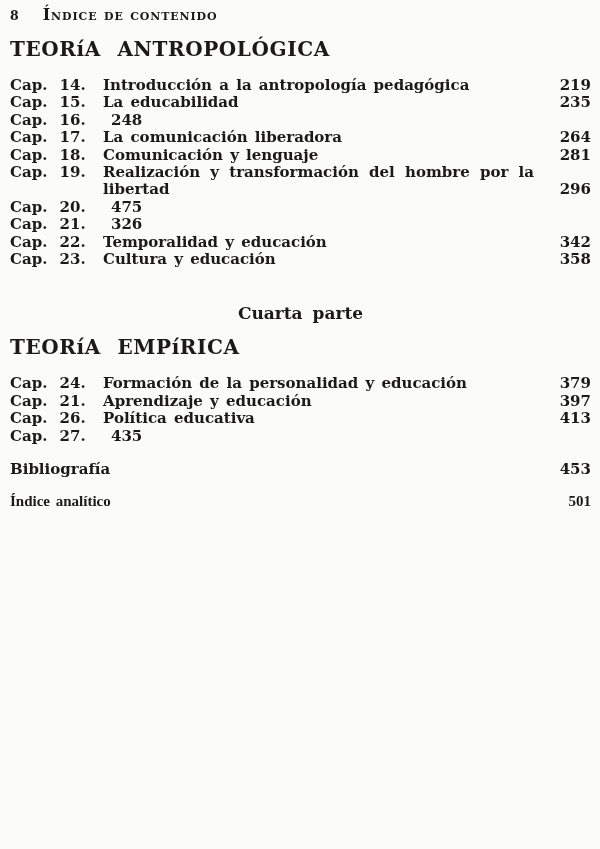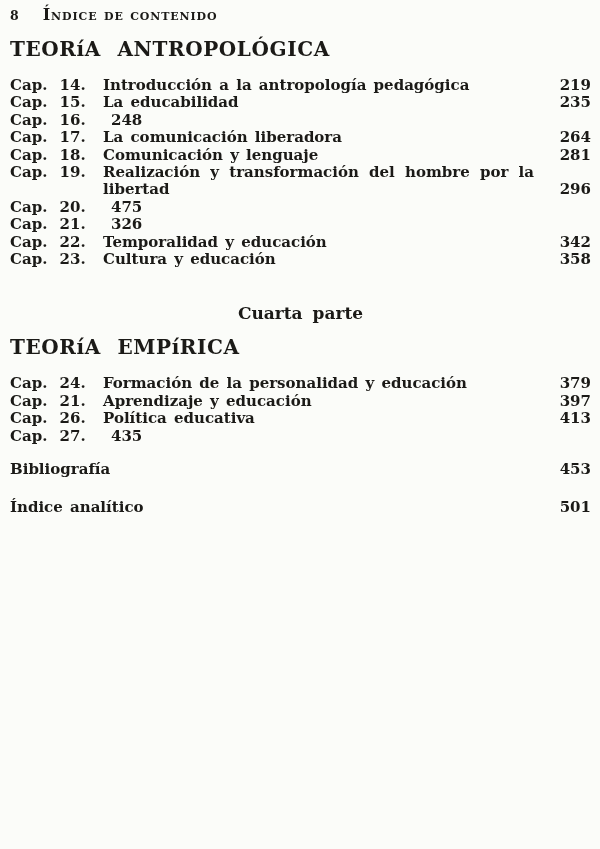--- a/index.html
+++ b/index.html
@@ -78,21 +78,21 @@
     min-width: 30px;
   }
   
   .back-row {
     display: flex;
     line-height: 17.4px;
     font-size: 15px;
   }
   .back-row .title { word-spacing: 2px; }
   .back-row.first { margin-top: 16px; }
-  .back-row.second { margin-top: 20px; }
+  .back-row.second { margin-top: 14px; font-family: Liberation Serif, serif; }
 </style>
 </head>
 <body>
 
 <div class="page">
 
   <div class="running-head">
     <span class="pagenum">8</span>
     <span class="runtitle">Índice de contenido</span>
   </div>

